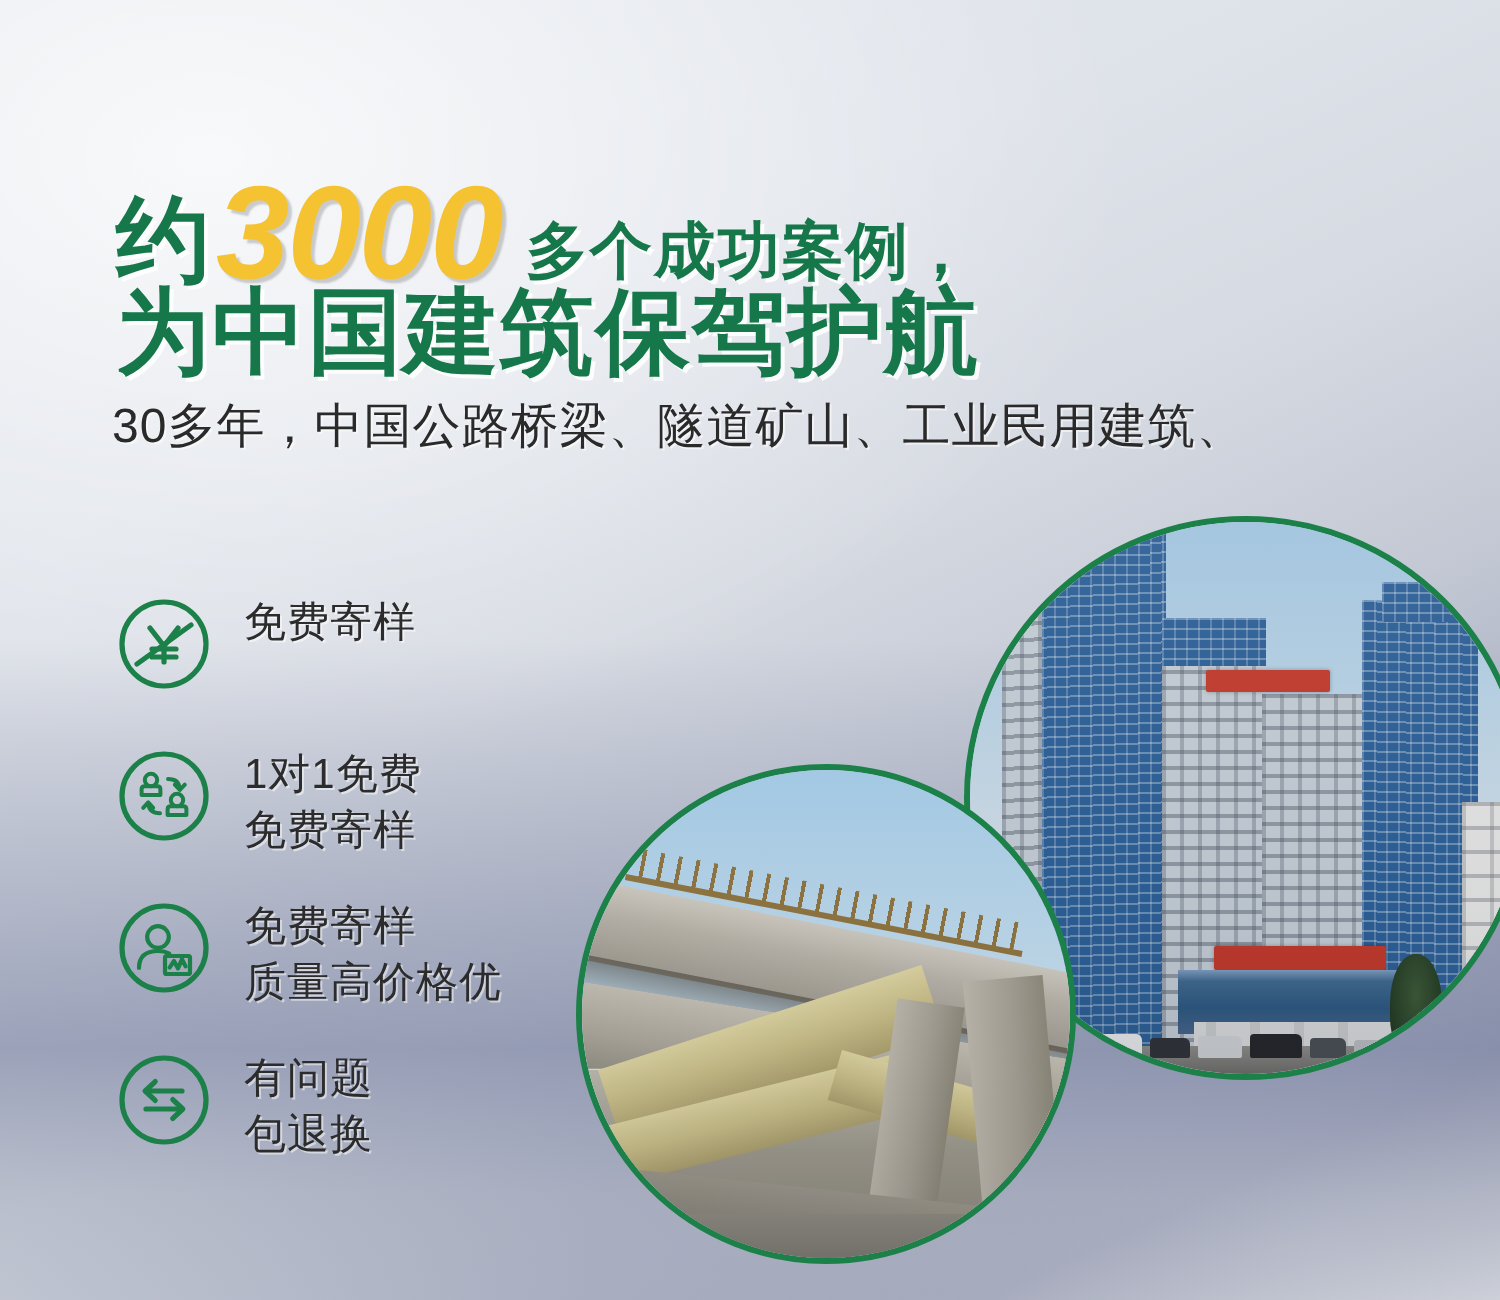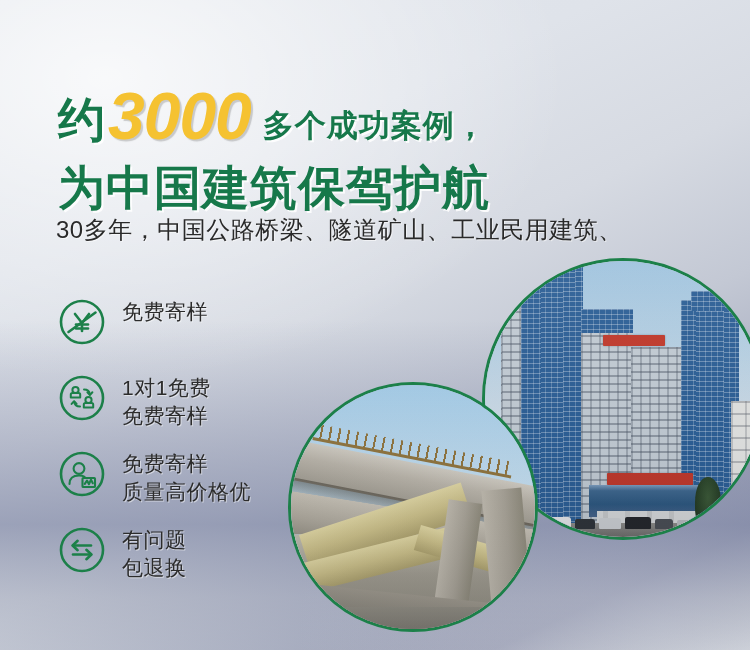--- a/index.html
+++ b/index.html
@@ -65,33 +65,33 @@
   }
   .hl-cn-after {
     font-size: 31px;
     font-weight: bold;
     color: #16784a;
     letter-spacing: 1px;
     margin-left: 8px;
     text-shadow: 2px 2px 0 rgba(255,255,255,0.85);
   }
   .hl-line2 {
-    margin-top: 22px;
+    margin-top: 0;
     font-size: 47px;
     font-weight: bold;
     color: #16784a;
     letter-spacing: 1px;
     text-shadow: 2px 2px 0 rgba(255,255,255,0.85);
   }
 
   
   .subtitle {
     position: absolute;
     left: 56px;
-    top: 212px;
+    top: 196px;
     font-size: 24px;
     line-height: 1.48;
     color: #2a2a2a;
     letter-spacing: 0.5px;
     white-space: nowrap;
     text-shadow: 1px 1px 0 rgba(255,255,255,0.55);
   }
 
   
   .features {

